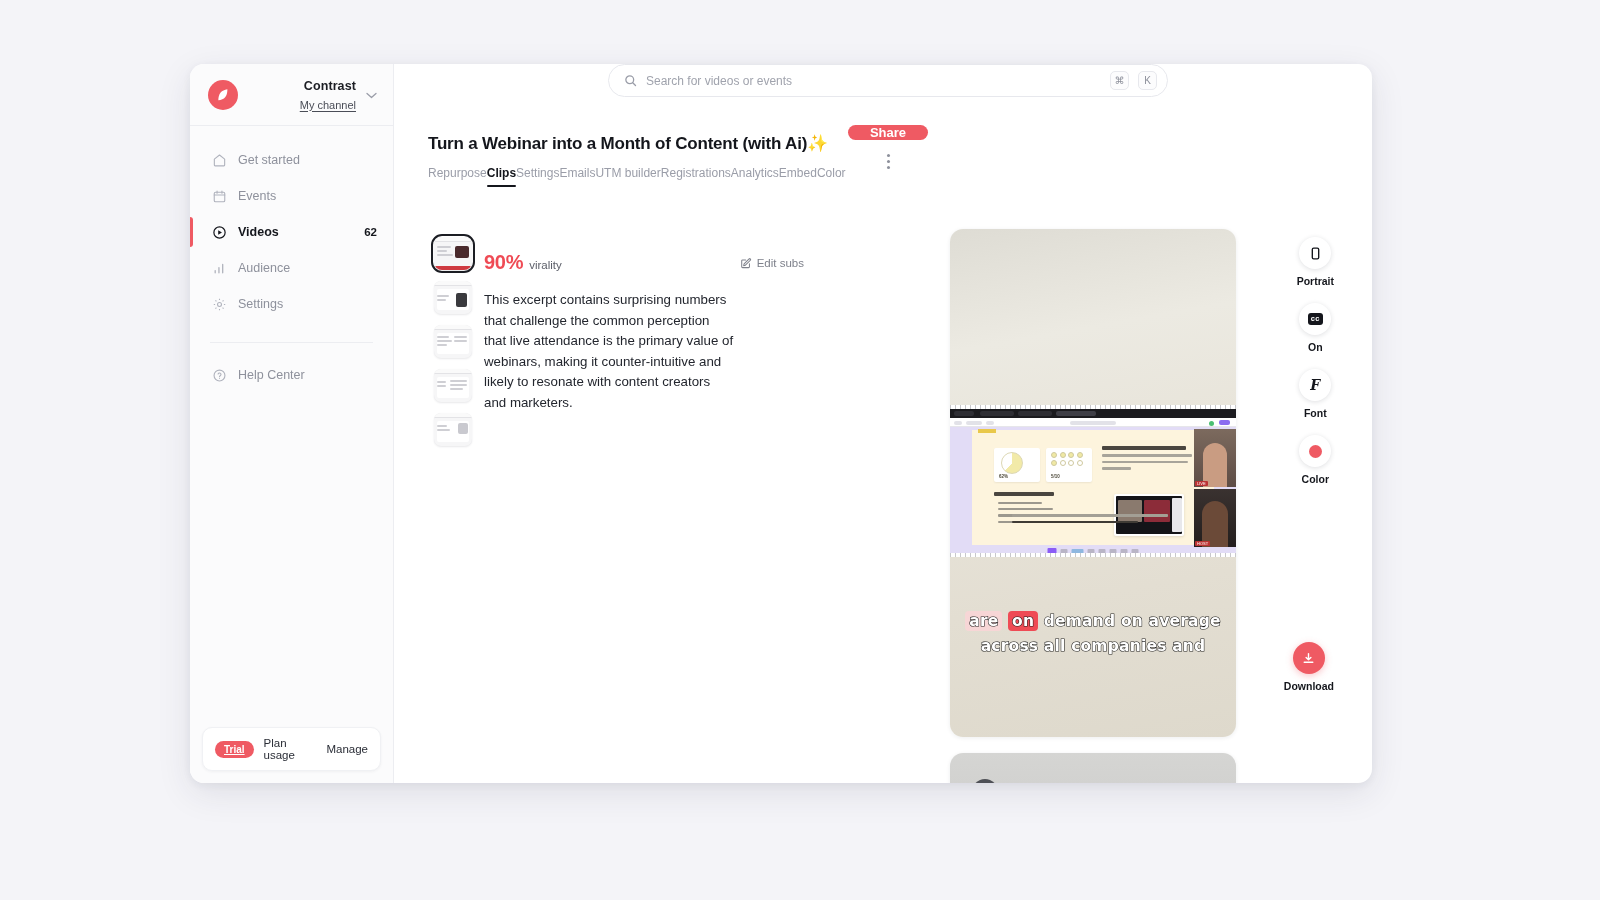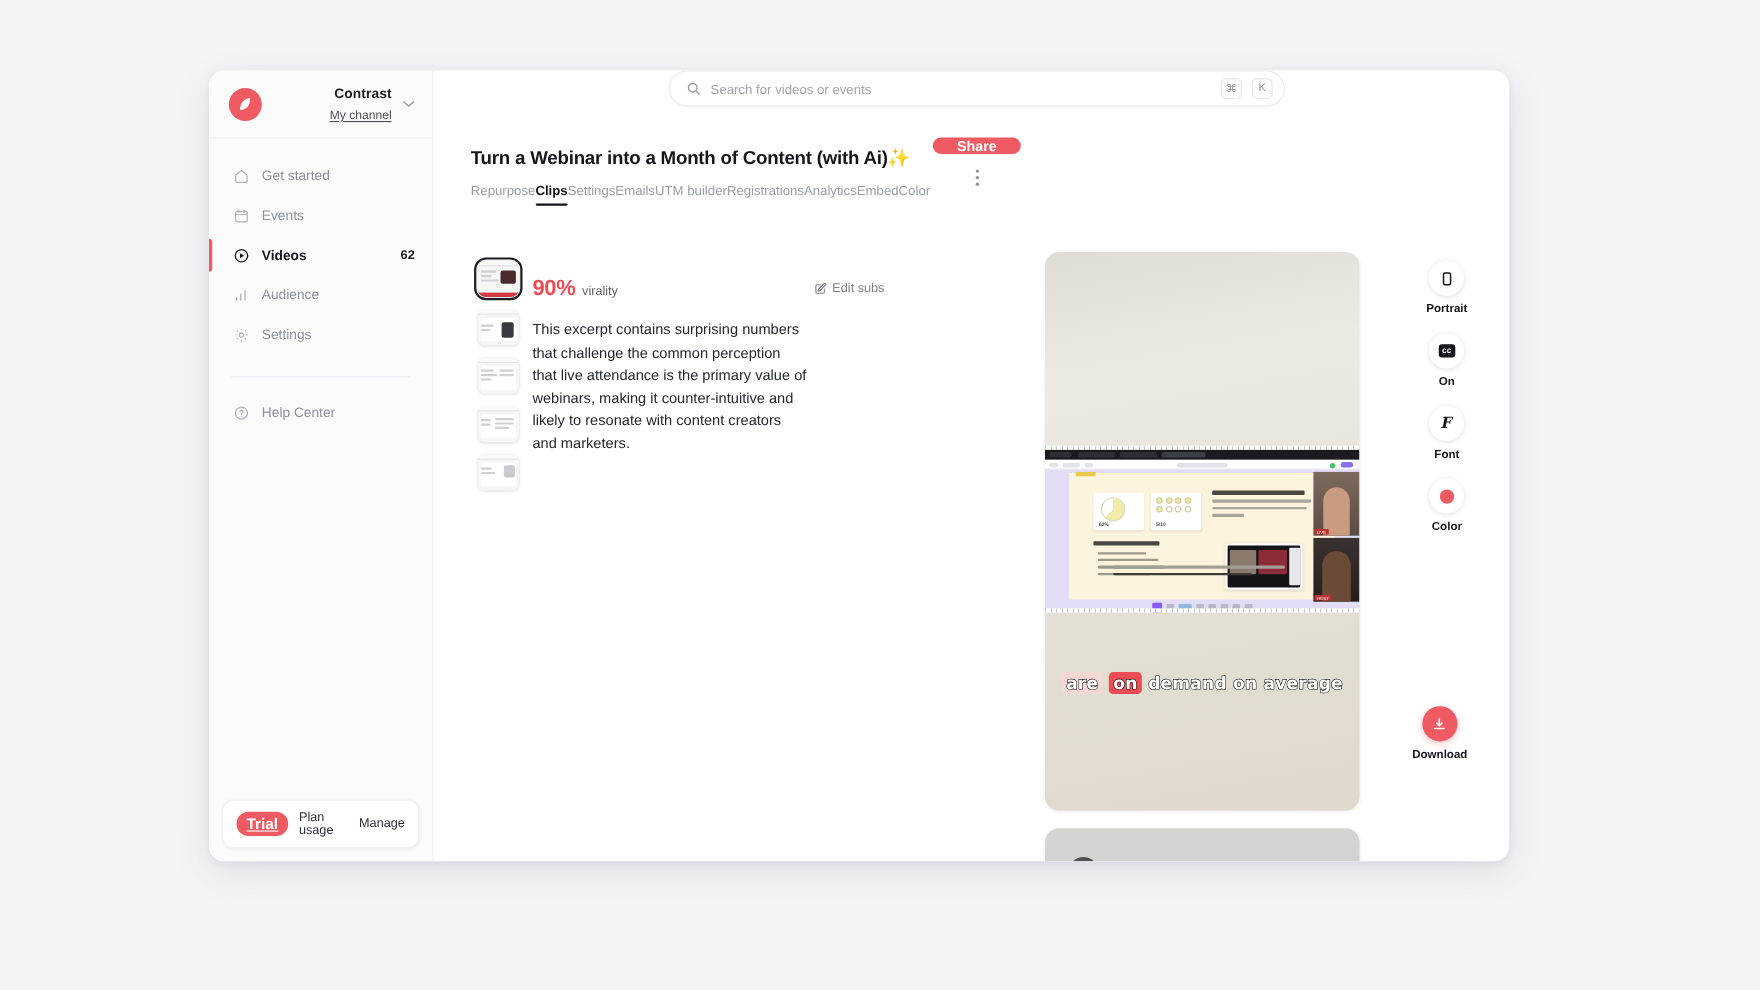--- a/index.html
+++ b/index.html
@@ -76,21 +76,21 @@
 
   .plan-card {
     position: absolute; left: 12px; right: 12px; bottom: 12px;
     background: #ffffff; border-radius: 10px;
     border: 1px solid #f0f1f4;
     box-shadow: 0 1px 3px rgba(30,34,50,.05);
     display: flex; align-items: center; gap: 10px;
     padding: 9px 12px;
   }
   .trial-badge {
-    background: #ef5a63; color: #fff; font-size: 14px; font-weight: 700;
+    background: #ef5a63; color: #fff; font-size: 10px; font-weight: 700;
     padding: 3px 9px; border-radius: 11px; text-decoration: underline;
   }
   .plan-label { font-size: 11.5px; color: #2a2d36; flex: 1 1 auto; }
   .plan-manage {
     font-size: 11.5px; color: #2a2d36; 
     text-underline-offset: 2px; cursor: pointer;
   }
 
   
   .main { flex: 1 1 auto; display: flex; flex-direction: column; min-width:0; position:relative;}
@@ -589,20 +589,21 @@
               </div>
             <div class="cam2">
                 <span class="head"></span>
                 <span class="nm">HOST</span>
               </div>
             <div class="share-ruler bot"></div>
           </div>
 
           <div class="captions">
             <div class="cap-line"><span class="cap-hl soft">are</span> <span class="cap-hl strong">on</span> <span>demand on average</span></div>
+            <div class="cap-line">across all companies and</div>
           </div>
         </div>
 
         <div class="video-card second">
           <span class="avatar2"></span>
         </div>
       </div>
 
       <div class="tool-rail">
 

